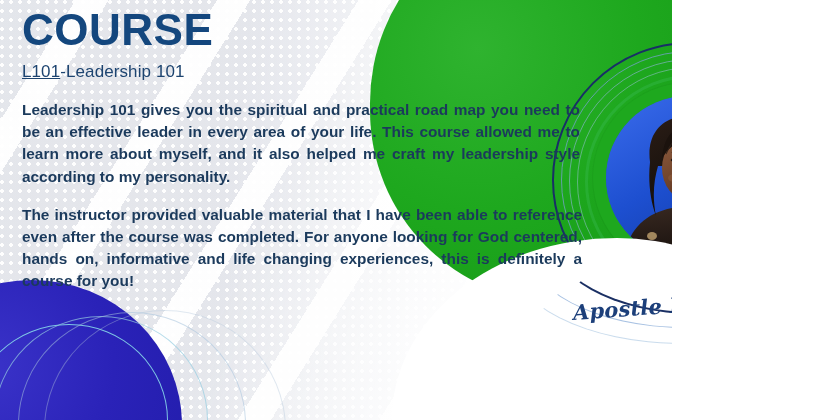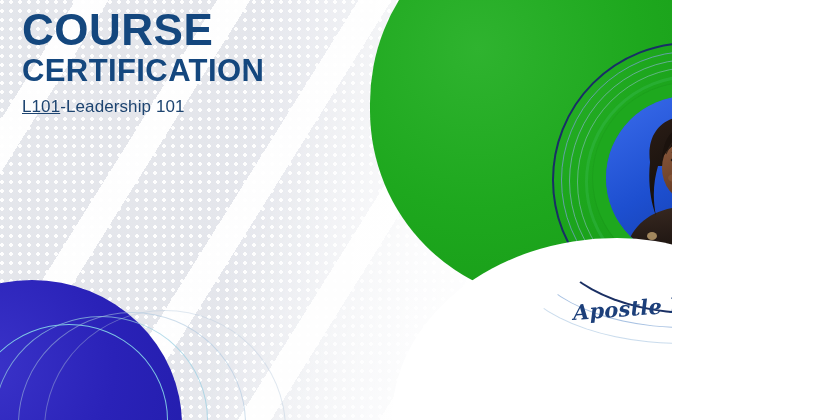--- a/index.html
+++ b/index.html
@@ -289,19 +289,20 @@
     </div>
   </div>
 
   <div class="green-cut"></div>
   <div class="ring" style="left:548px; top:150px; width:290px; height:160px; border:2.6px solid #1a2f63; border-top-color:transparent; border-left-color:transparent; border-right-color:transparent; border-radius:50%;"></div>
   <div class="ring" style="left:524px; top:158px; width:318px; height:168px; border:1.6px solid rgba(120,160,210,0.65); border-top-color:transparent; border-left-color:transparent; border-right-color:transparent; border-radius:50%;"></div>
   <div class="ring" style="left:508px; top:166px; width:346px; height:176px; border:1.4px solid rgba(150,185,220,0.5); border-top-color:transparent; border-left-color:transparent; border-right-color:transparent; border-radius:50%;"></div>
 
   <div class="content">
     <h1 class="title-main">COURSE</h1>
-    <h2 class="title-sub">CERTIFICATION</h2>
     <p class="course-code"><span class="underlined">L101</span><span>-Leadership 101</span></p>
+    <p class="para">Leadership 101 gives you the spiritual and practical road map you need to be an effective leader in every area of your life. This course allowed me to learn more about myself, and it also helped me craft my leadership style according to my personality.</p>
+    <p class="para second">The instructor provided valuable material that I have been able to reference even after the course was completed. For anyone looking for God centered, hands on, informative and life changing experiences, this is definitely a course for you!</p>
   </div>
 
   <div class="signature">Apostle Leslie M. Stevens</div>
 
 </div>
 
 </body></html>

